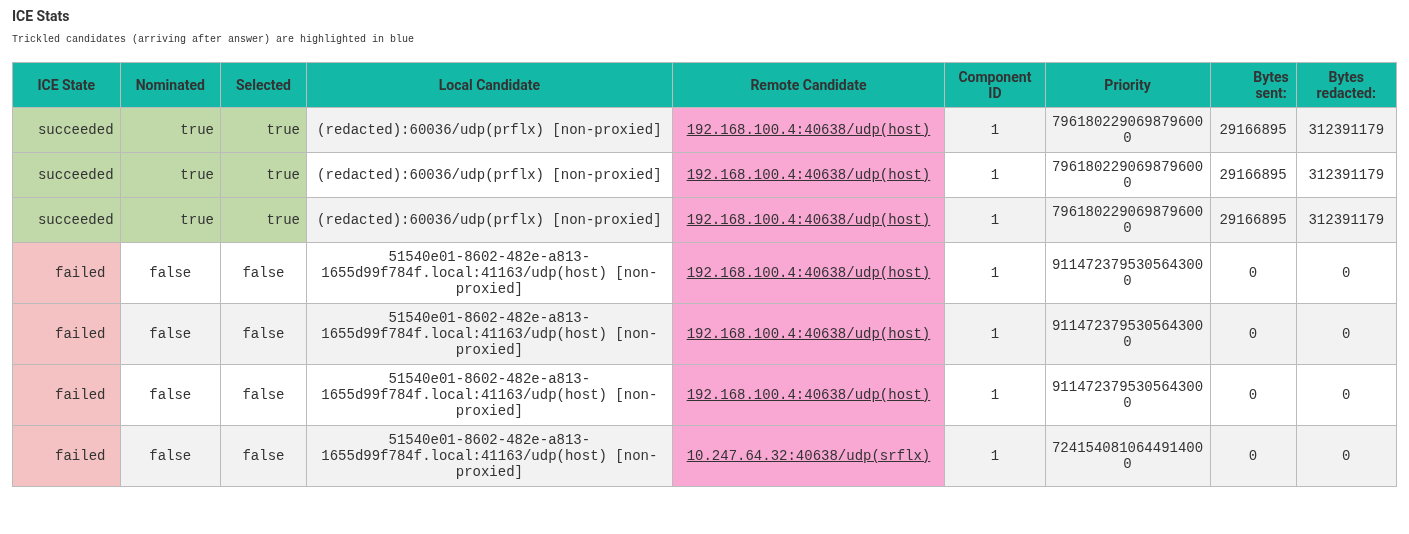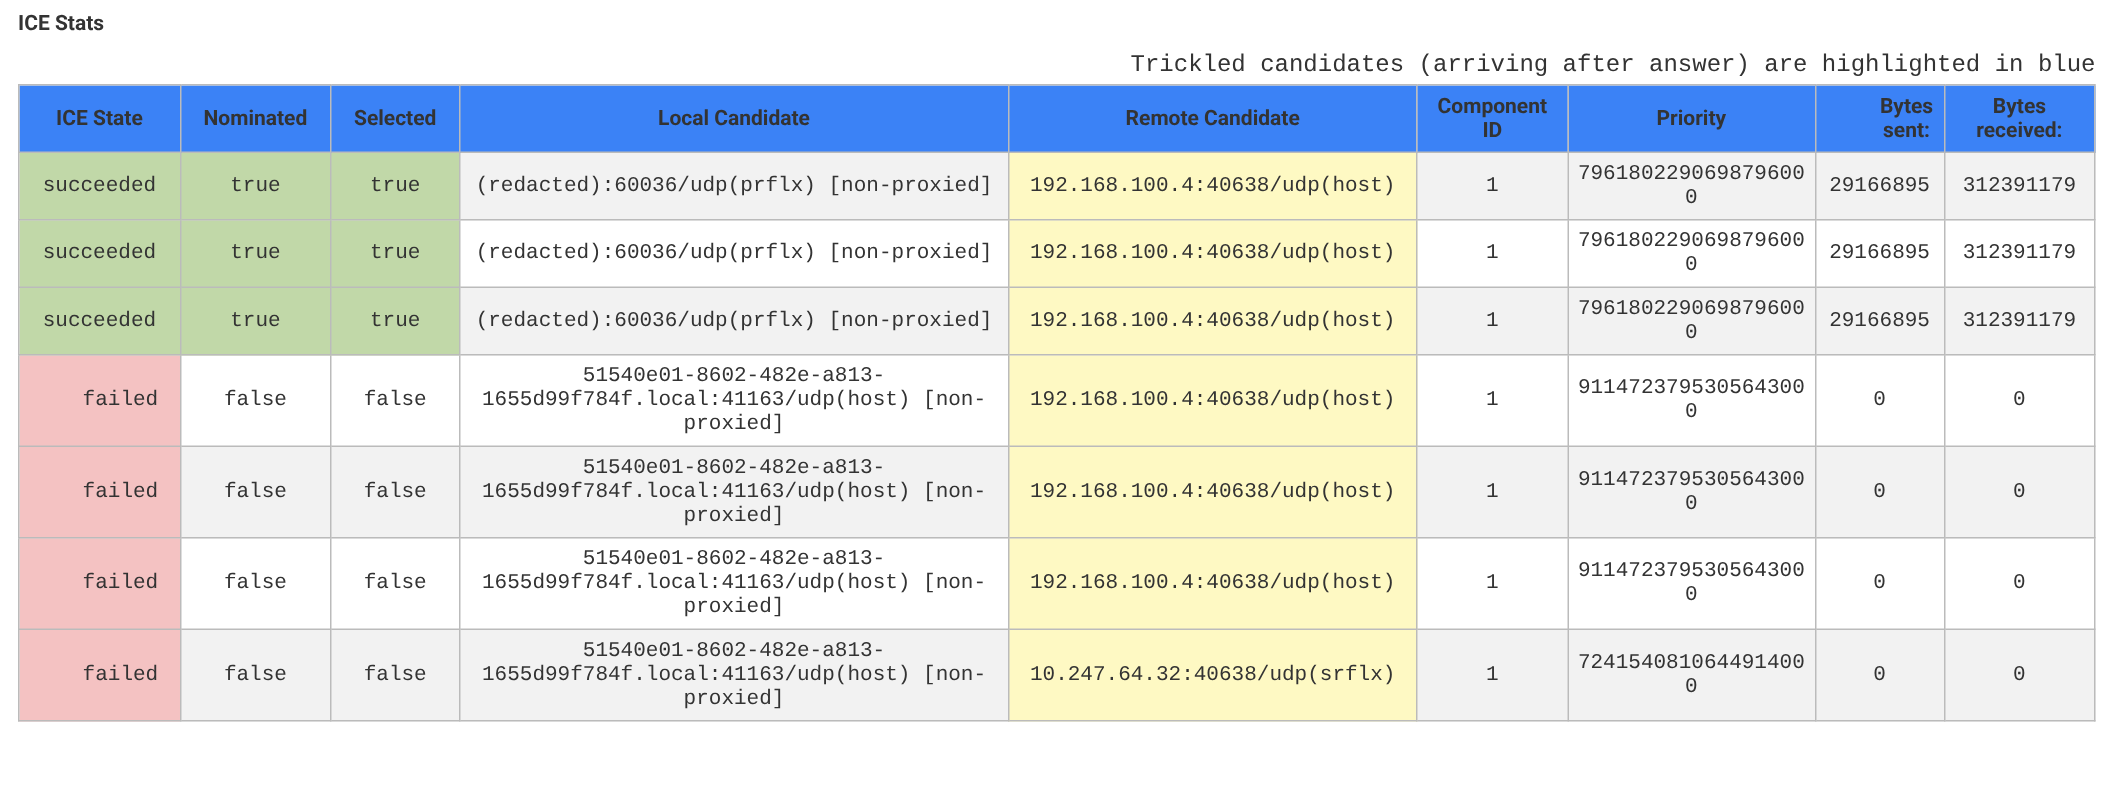--- a/index.html
+++ b/index.html
@@ -13,62 +13,63 @@
       padding: 8px 12px;
       background: #fff;
     }
     h3 {
       font-size: 14px;
       font-weight: bold;
       margin: 0 0 10px 0;
     }
     .note {
       font-family: "Courier New", Courier, monospace;
-      font-size: 16px;
-      margin-bottom: 4px;
-      text-align: right;
+      font-size: 10px;
+      margin-bottom: 17px;
     }
     table {
       border-collapse: collapse;
       width: 100%;
       table-layout: fixed;
     }
     th, td {
       border: 1px solid #bbb;
       padding: 6px 6px;
       text-align: center;
       vertical-align: middle;
       font-family: "Courier New", Courier, monospace;
       font-size: 14px;
       word-wrap: break-word;
     }
     th {
-      background: #3b82f6;
+      background: #14b8a6;
       font-family: -apple-system, BlinkMacSystemFont, "Segoe UI", Roboto, sans-serif;
       font-weight: bold;
       font-size: 14px;
     }
     .col-state { width: 7.5%; }
     .col-nom { width: 7%; margin-left: 25px; }
     .col-sel { width: 6%; }
     .col-local { width: 25.5%; margin-left: 16px; }
     .col-remote { width: 19%; }
     .col-comp { width: 7%; }
     .col-prio { width: 11.5%; }
     .col-sent { width: 6%; padding-left: 42px; }
     .col-recv { width: 7%; }
     .succeeded {
       background: #c1d8a8;
+      text-align: right;
     }
     .failed {
       background: #f4c2c2;
       padding-left: 34px;
     }
     .trickled {
-      background: #fef9c3;
+      background: #f9a8d4;
+      text-decoration: underline;
     }
     .alt {
       background: #f2f2f2;
     }
   </style>
 </head>
 <body>
 
 <h3>ICE Stats</h3>
 <div class="note">Trickled candidates (arriving after answer) are highlighted in blue</div>
@@ -77,21 +78,21 @@
   <thead>
     <tr>
       <th class="col-state">ICE State</th>
       <th class="col-nom">Nominated</th>
       <th class="col-sel">Selected</th>
       <th class="col-local">Local Candidate</th>
       <th class="col-remote">Remote Candidate</th>
       <th class="col-comp">Component ID</th>
       <th class="col-prio">Priority</th>
       <th class="col-sent">Bytes sent:</th>
-      <th class="col-recv">Bytes received:</th>
+      <th class="col-recv">Bytes redacted:</th>
     </tr>
   </thead>
   <tbody id="ice-tbody">
   <tr>
         <td class="succeeded">succeeded</td>
         <td class="succeeded">true</td>
         <td class="succeeded">true</td>
         <td class="alt">(redacted):60036/udp(prflx) [non-proxied]</td>
         <td class="trickled">192.168.100.4:40638/udp(host)</td>
         <td class="alt">1</td>

